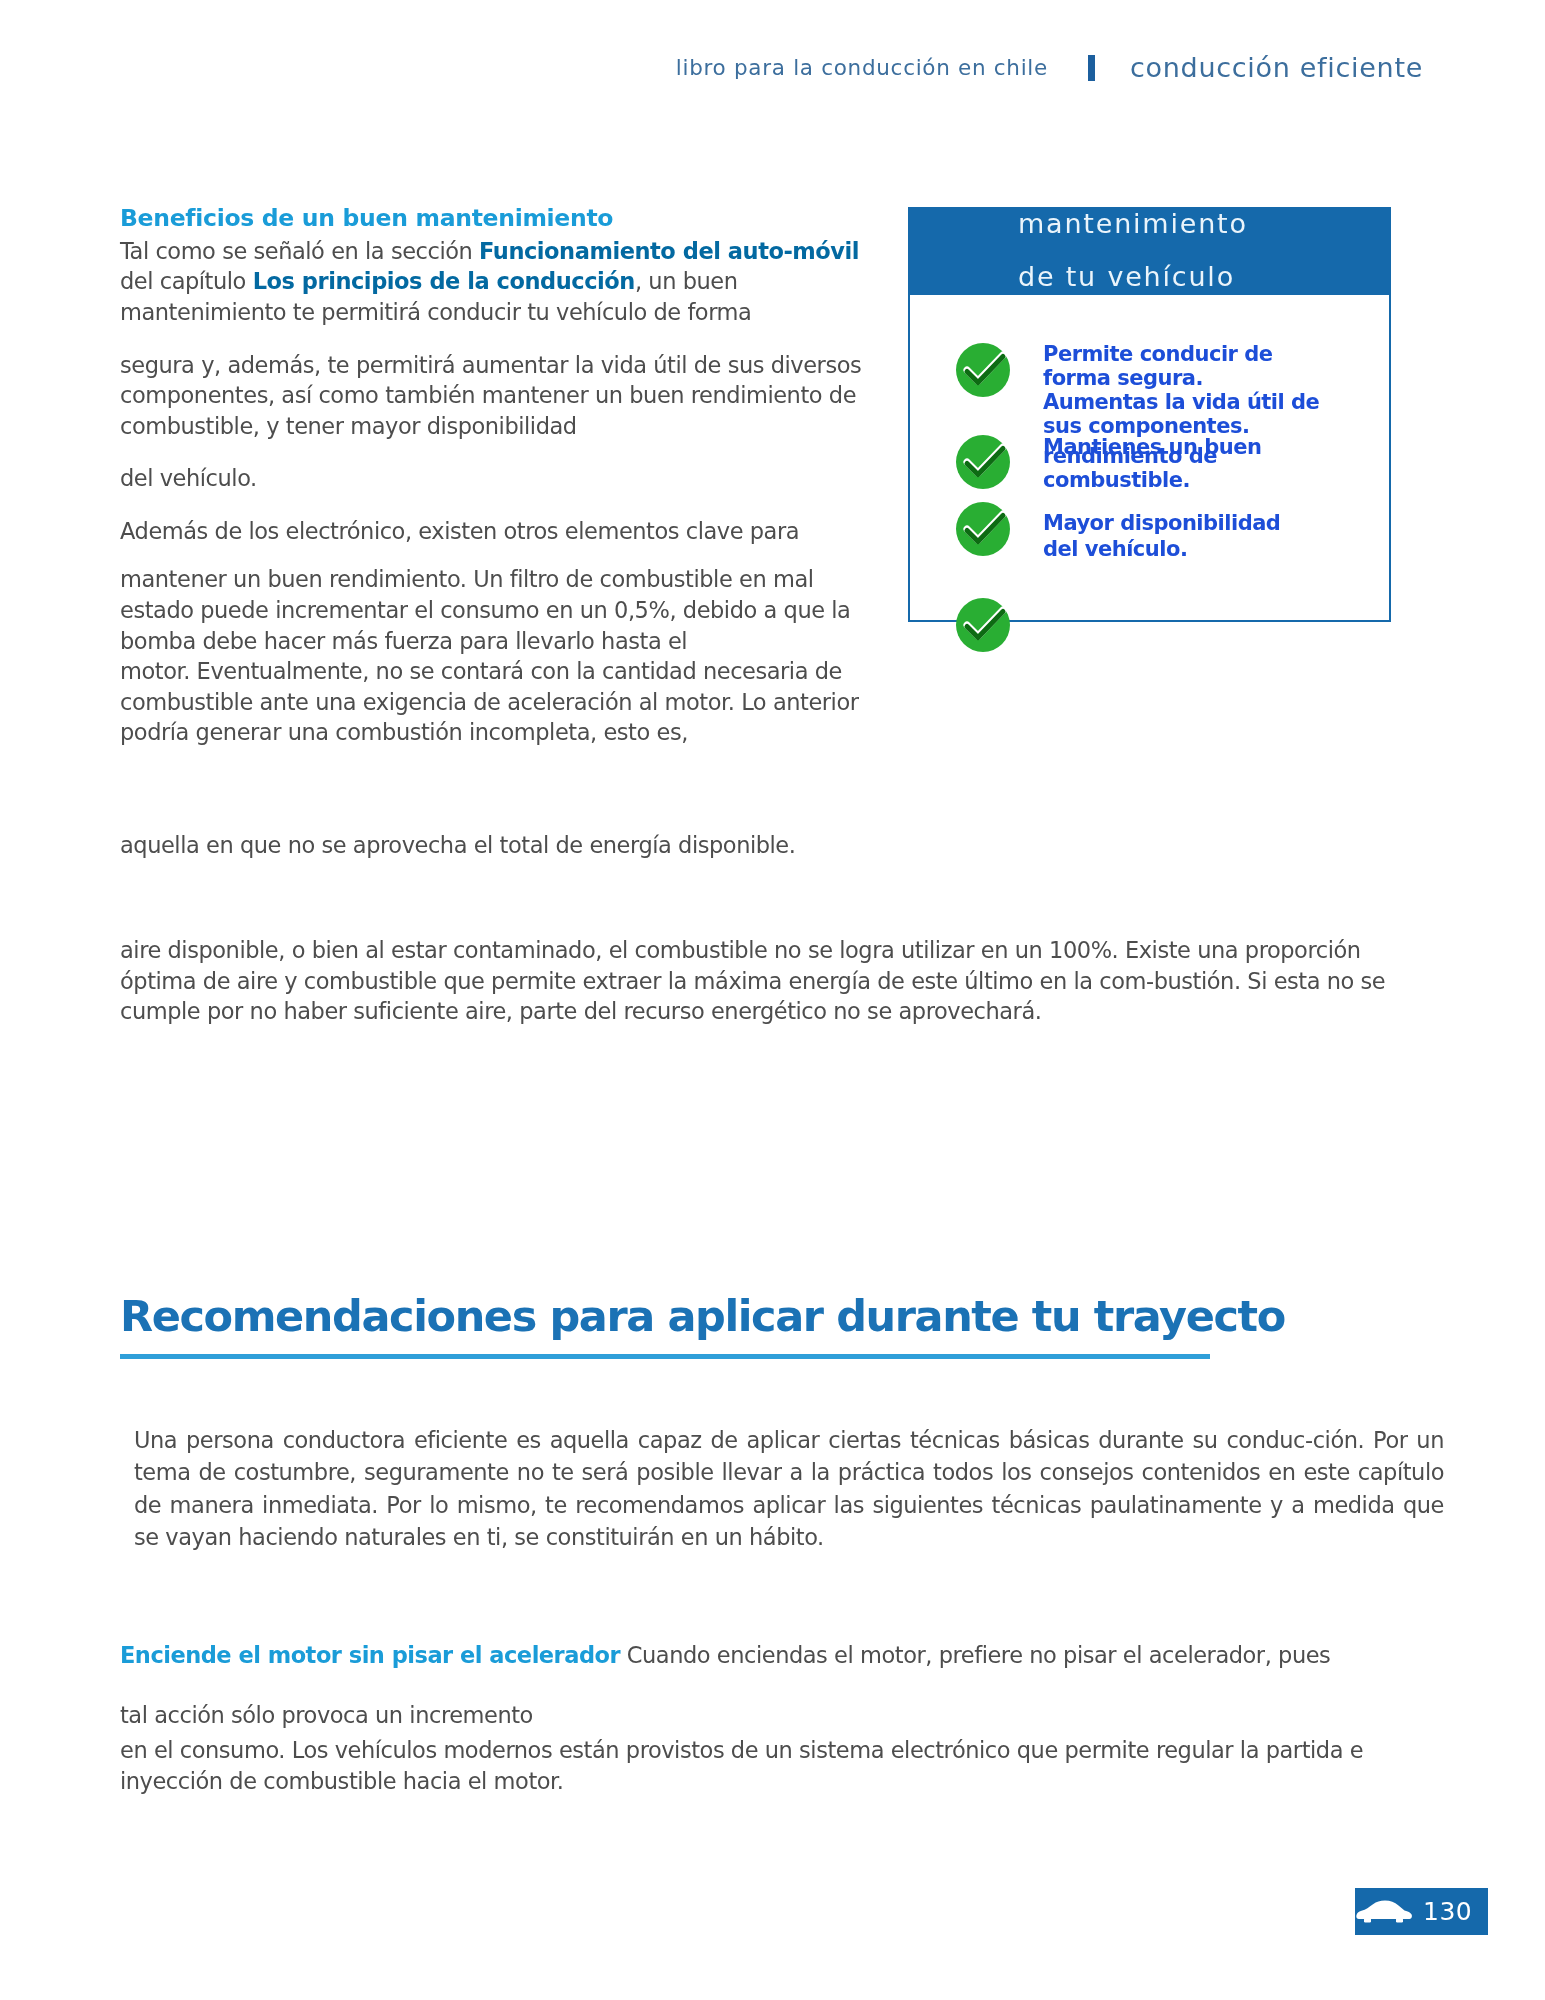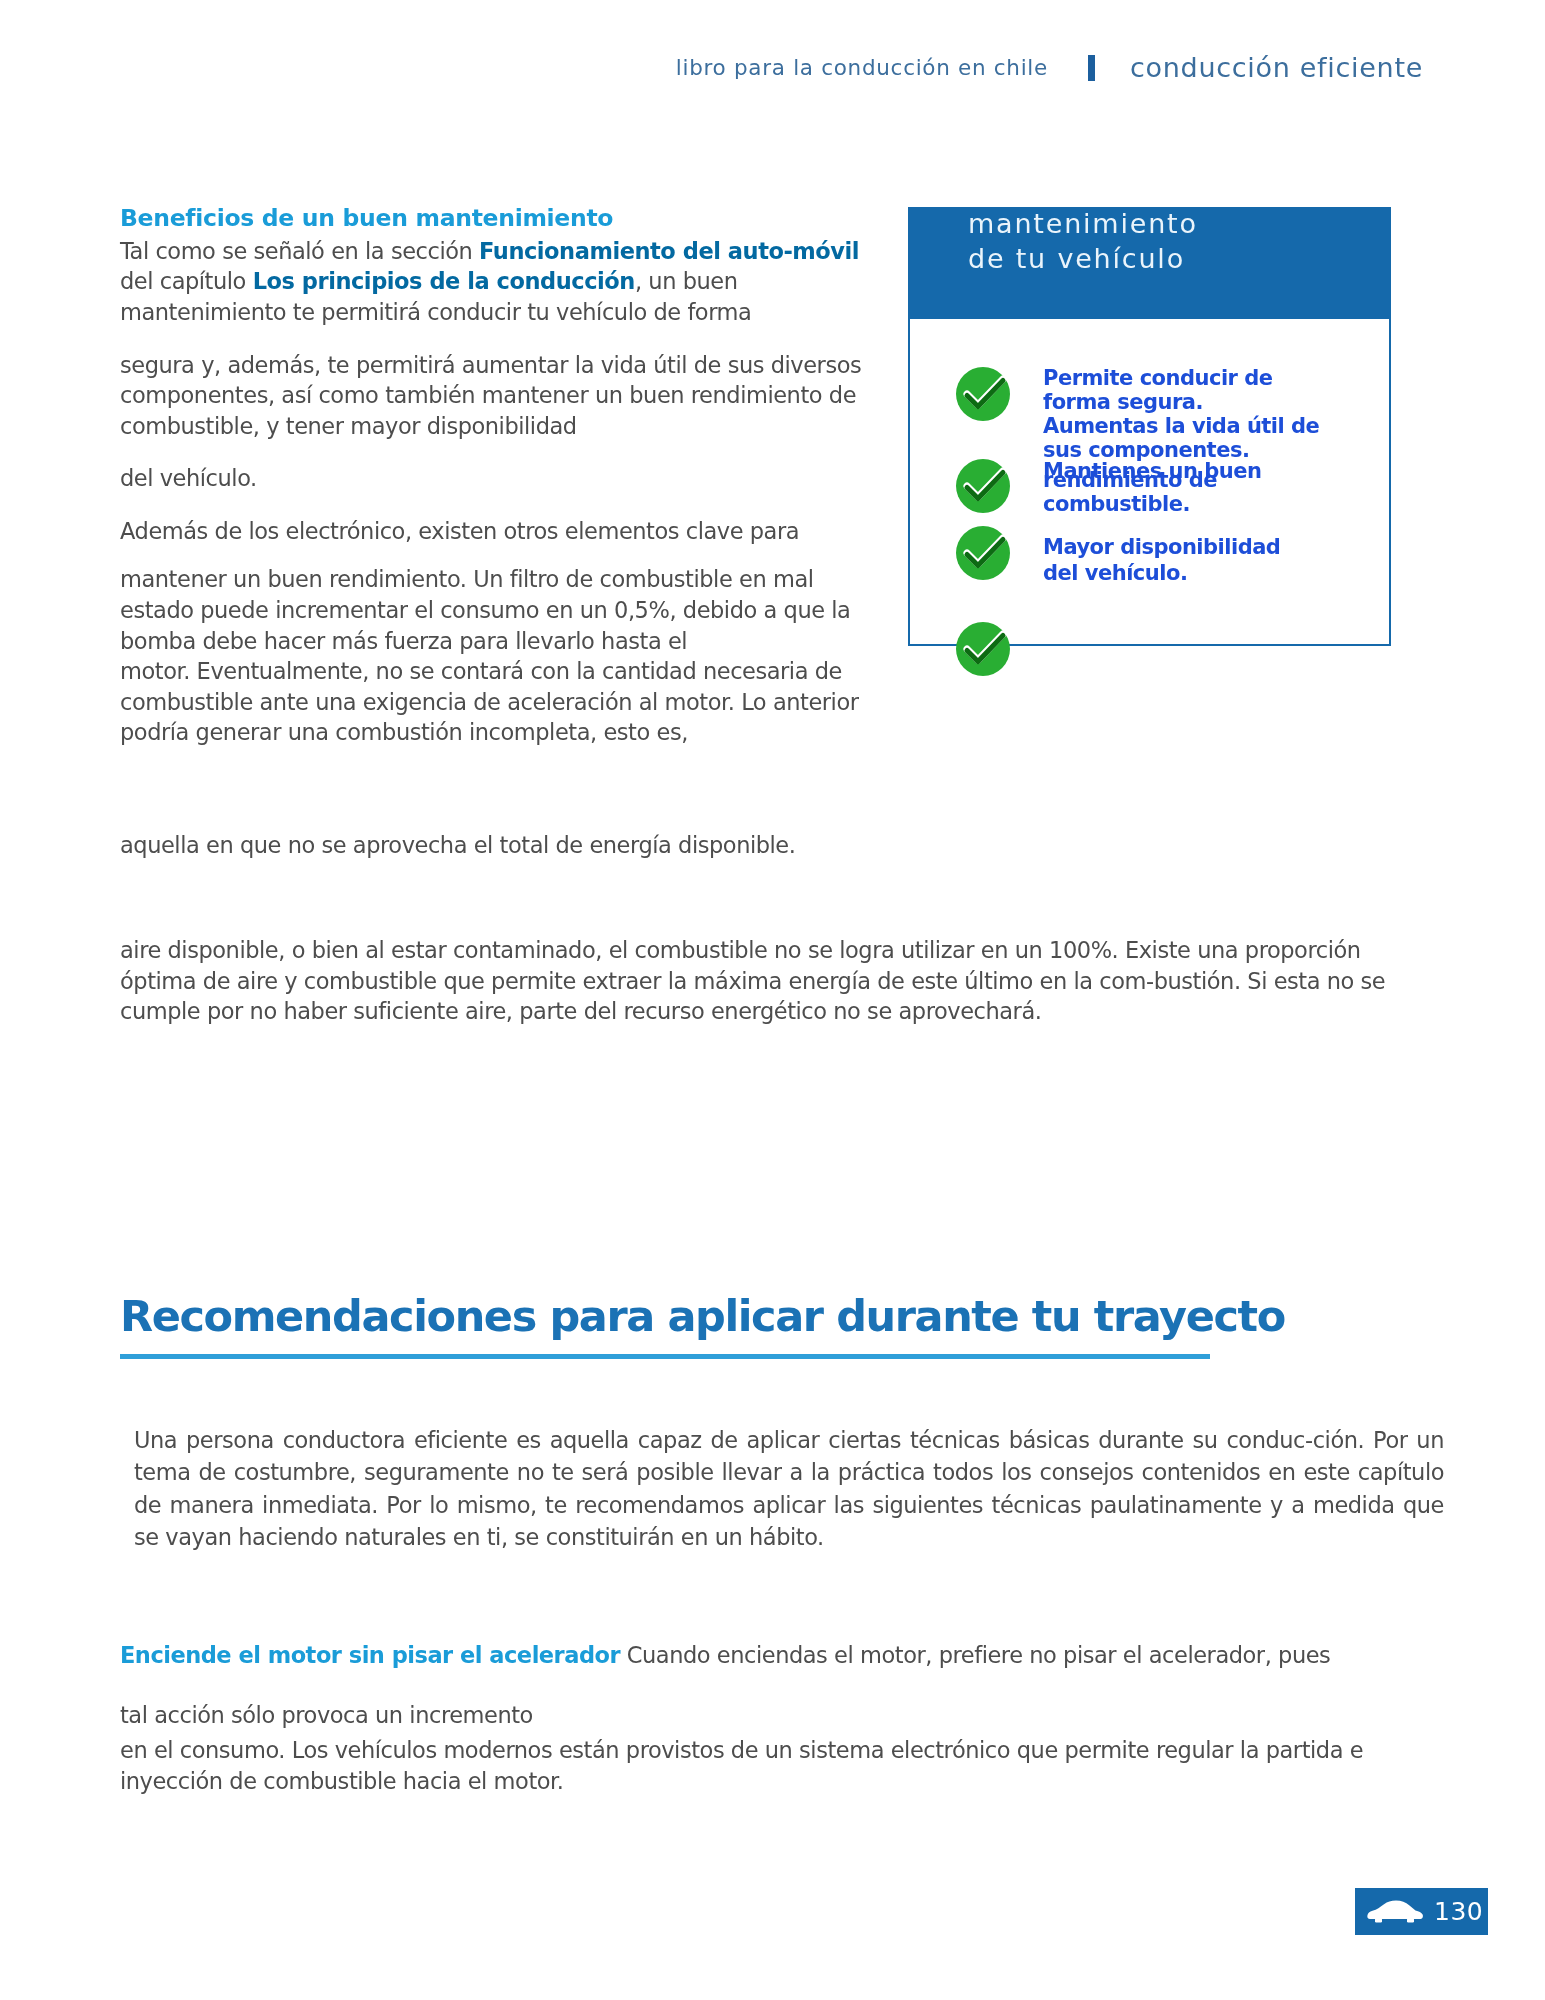--- a/index.html
+++ b/index.html
@@ -83,27 +83,27 @@
   
   .info-box {
     position: absolute;
     left: 908px;
     top: 207px;
     width: 483px;
     height: 415px;
     box-sizing: border-box;
   }
   .info-box-header {
-    height: 112px;
+    height: 88px;
     background: #1569ab;
     box-sizing: border-box;
     display: flex;
     flex-direction: column;
-    justify-content: flex-start;
-    padding-left: 60px;
+    justify-content: space-between;
+    padding-left: 110px;
   }
   .info-box-header .ib-line {
     font-family: "DejaVu Sans", sans-serif;
     font-size: 27px;
     letter-spacing: 1.8px;
     color: #eaf4fb;
     line-height: 1.28;
     white-space: nowrap;
   }
   .info-box-body {
@@ -193,21 +193,21 @@
     position: absolute;
     right: 57px;
     bottom: 65px;
     width: 133px;
     height: 47px;
     background: #1569ab;
     display: flex;
     align-items: center;
     justify-content: flex-start;
     box-sizing: border-box;
-    padding-left: 11px;
+    padding-left: 0;
   }
   .page-badge .car-icon { width: 58px; height: 30px; flex: none; }
   .page-badge .car-icon svg { display: block; }
   .page-badge .page-num {
     font-family: "DejaVu Sans", sans-serif;
     font-size: 25px;
     color: #ffffff;
     letter-spacing: 0.5px;
     margin-left: 10px;
   }

